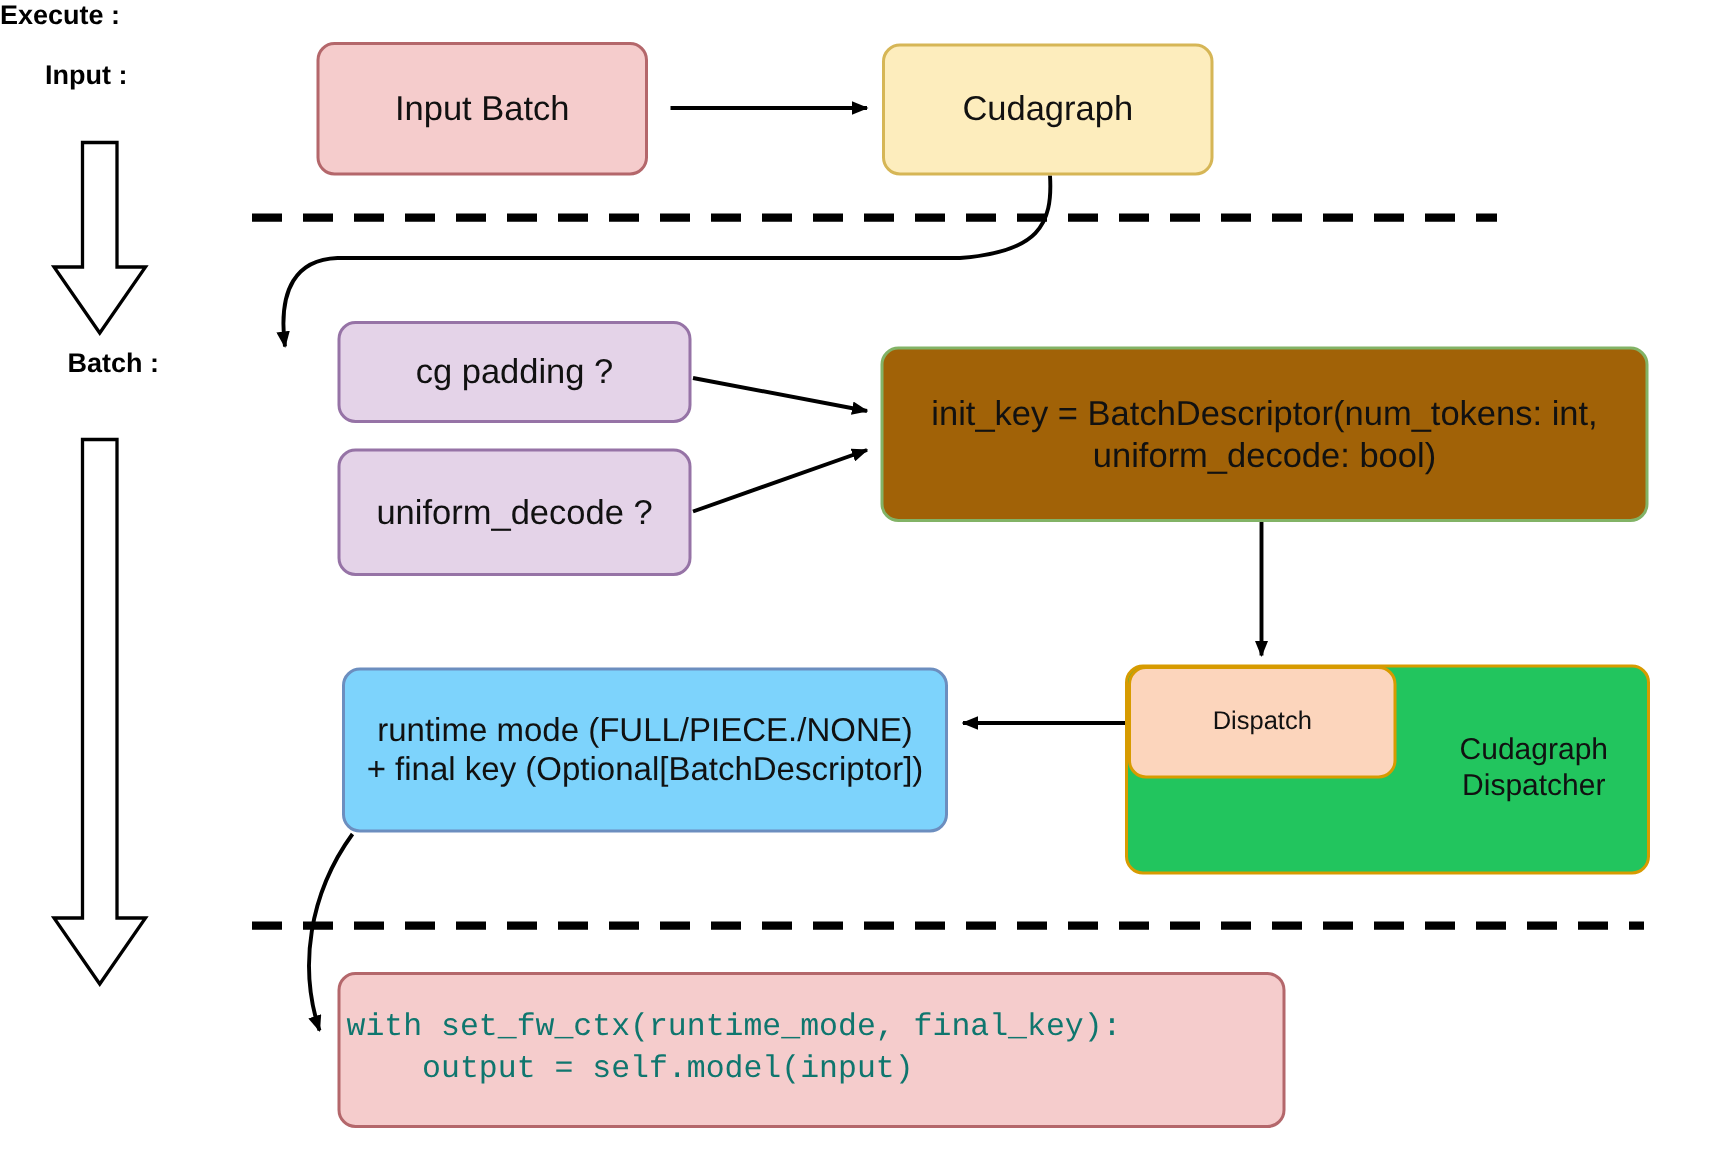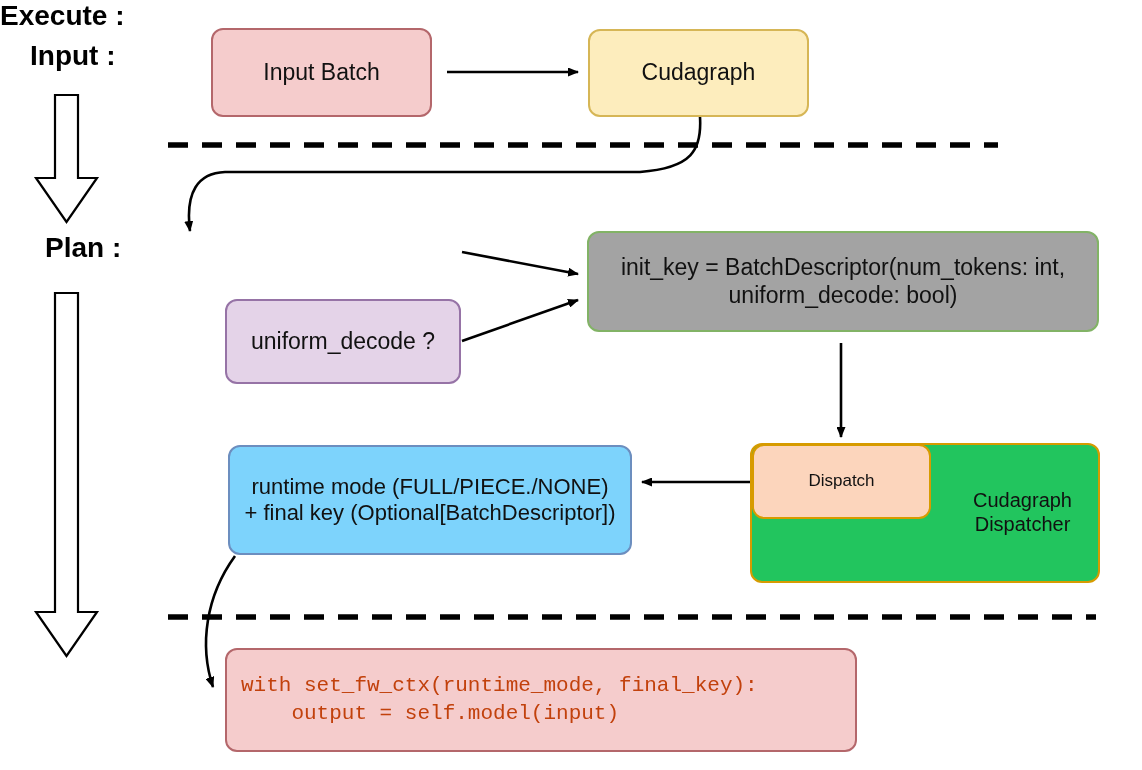--- a/index.html
+++ b/index.html
@@ -22,21 +22,21 @@
     left: 0;
     top: 0;
     width: 1142px;
     height: 770px;
     pointer-events: none;
   }
   .stage-label {
     position: absolute;
     font-family: "Liberation Sans", sans-serif;
     font-weight: bold;
-    font-size: 28px;
+    font-size: 18px;
     color: #000000;
     white-space: nowrap;
     letter-spacing: 0px;
   }
   .node {
     position: absolute;
     box-sizing: border-box;
     border-radius: 12px;
     border-width: 2px;
     border-style: solid;
@@ -49,43 +49,43 @@
     color: #111111;
     line-height: 1.18;
     white-space: pre-line;
   }
   .node.code {
     font-family: "Liberation Mono", monospace;
     font-size: 21px;
     justify-content: flex-start;
     text-align: left;
     white-space: pre;
-    padding-left: 14px;
-    color: #c2410c;
+    padding-left: 4px;
+    color: #0f766e;
     line-height: 1.35;
   }
   .node-input-batch {
     left: 211px; top: 28px; width: 221px; height: 89px;
     background: #f5cccc; border-color: #b4676b;
   }
   .node-preprocess {
     left: 588px; top: 29px; width: 221px; height: 88px;
     background: #fdedbd; border-color: #d6b656;
   }
   .node-cg-padding {
     left: 225px; top: 214px; width: 236px; height: 68px;
     background: #e4d3e8; border-color: #9673a6;
   }
   .node-uniform-decode {
     left: 225px; top: 299px; width: 236px; height: 85px;
     background: #e4d3e8; border-color: #9673a6;
   }
   .node-init-key {
-    left: 587px; top: 231px; width: 512px; height: 101px;
-    background: #a3a3a3; border-color: #82b366;
+    left: 587px; top: 231px; width: 512px; height: 117px;
+    background: #a16207; border-color: #82b366;
   }
   .node-dispatcher-outer {
     left: 750px; top: 443px; width: 350px; height: 140px;
     background: #22c55e; border-color: #d79b00;
     align-items: center; justify-content: flex-end;
     padding-right: 26px; font-size: 20px;
   }
   .node-dispatch-inner {
     left: 752px; top: 444px; width: 179px; height: 75px;
     background: #fcd5bc; border-color: #d79b00;
@@ -103,21 +103,21 @@
   .label-input  { left: 30px;  top: 40px; }
   .label-plan   { left: 45px;  top: 232px; }
 </style>
 </head>
 <body>
 
 <div id="canvas">
 
   <div class="stage-label label-input">Input :</div>
 
-  <div class="stage-label label-plan">Plan :</div>
+  <div class="stage-label label-plan">Batch :</div>
 
   <div class="stage-label label-execute">Execute :</div>
 
   <svg class="svg-layer" viewBox="0 0 1142 770" xmlns="http://www.w3.org/2000/svg">
     <defs>
       <marker id="arrowhead" markerWidth="11" markerHeight="9" refX="10" refY="4.5" orient="auto" markerUnits="userSpaceOnUse">
         <path d="M0,0 L11,4.5 L0,9 z" fill="#000000"></path>
       </marker>
     </defs>
 
@@ -145,20 +145,21 @@
 
     <line x1="750" y1="482" x2="642" y2="482" stroke="#000000" stroke-width="2.6" marker-end="url(#arrowhead)"></line>
 
     <path d="M235,556 C206,596 199,645 213,687" fill="none" stroke="#000000" stroke-width="2.6" marker-end="url(#arrowhead)"></path>
   </svg>
 
   <div class="node node-input-batch">Input Batch</div>
 
   <div class="node node-preprocess">Cudagraph</div>
 
+  <div class="node node-cg-padding">cg padding ?</div>
 
   <div class="node node-uniform-decode">uniform_decode ?</div>
 
   <div class="node node-init-key">init_key = BatchDescriptor(num_tokens: int,
 uniform_decode: bool)</div>
 
   <div class="node node-dispatcher-outer">Cudagraph
 Dispatcher</div>
 
   <div class="node node-dispatch-inner">Dispatch</div>

